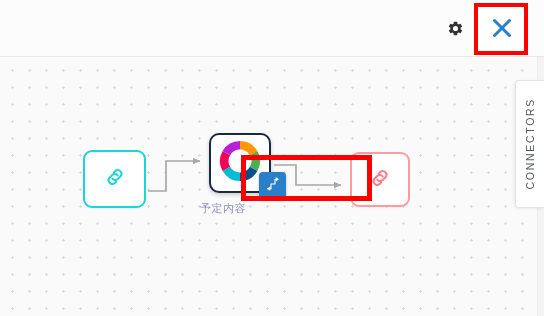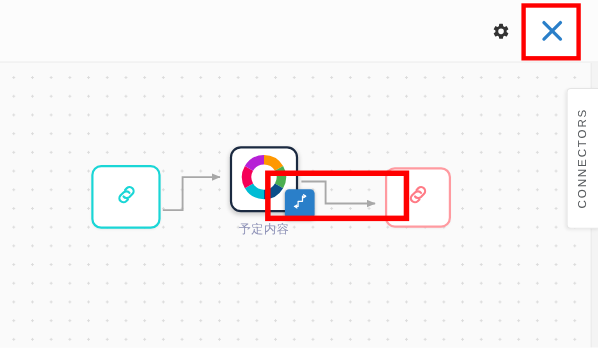--- a/index.html
+++ b/index.html
@@ -69,21 +69,20 @@
     box-shadow:0 2px 4px rgba(0,0,0,.18);
   }
   .node-pink{
     left:350px;top:95px;width:60px;height:55px;
     border:2px solid #ff9aa0;
     box-shadow:0 1px 2px rgba(0,0,0,.04);
   }
 
   .node-label{
     position:absolute;left:200px;top:144px;width:80px;
-    text-align:center;
     font-size:11px;color:#8b8fb5;letter-spacing:.5px;
     white-space:nowrap;
   }
 
   
   .route-btn{
     position:absolute;left:259px;top:115px;width:27px;height:27px;
     background:#2a7fc9;border-radius:4px;
     display:flex;align-items:center;justify-content:center;
     box-shadow:0 1px 3px rgba(0,0,0,.25);

